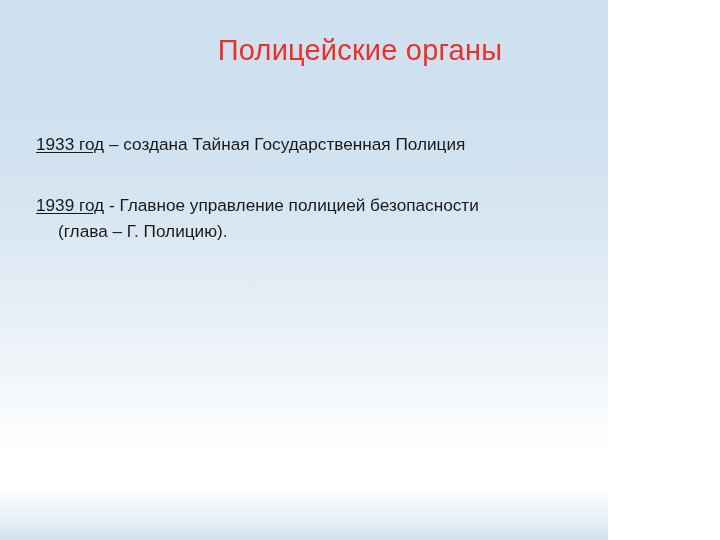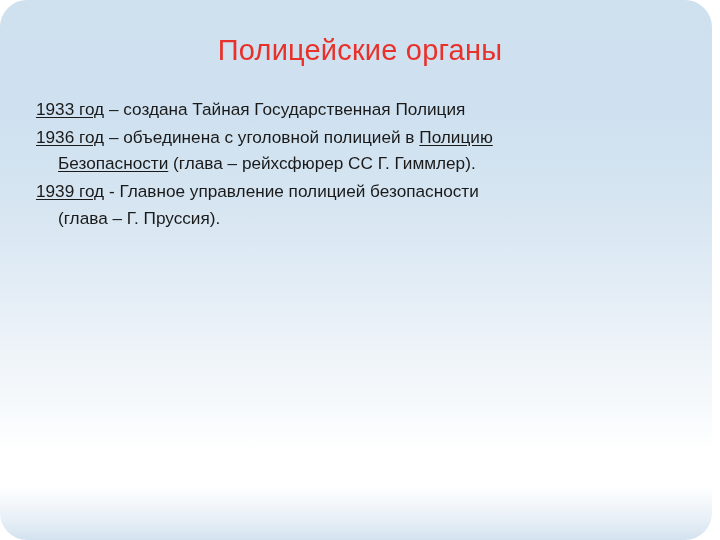--- a/index.html
+++ b/index.html
@@ -7,35 +7,34 @@
     padding: 0;
   }
   body {
     width: 720px;
     height: 540px;
     overflow: hidden;
     font-family: "Liberation Sans", sans-serif;
   }
   .slide {
     position: relative;
-    width: 712px;
+    width: 608px;
     height: 540px;
     box-sizing: border-box;
     background: linear-gradient(to bottom,
         #cfe0ef 0%,
         #cfe1f0 22%,
         #d6e5f1 38%,
         #e2ecf5 52%,
         #eff4f9 66%,
         #f7fafc 76%,
         #ffffff 84%,
         #ffffff 90%,
         #e9f0f7 96%,
         #d3e2ef 100%);
-    border-radius: 27px;
   }
   .title {
     position: absolute;
     top: 34px;
     left: 0;
     width: 720px;
     text-align: center;
     color: #e8312a;
     font-size: 29px;
     font-family: "Liberation Sans", sans-serif;
@@ -58,47 +57,40 @@
   .u {
     text-decoration: underline;
     text-underline-offset: 1.5px;
   }
   .indent-line {
     display: block;
     padding-left: 22px;
   }
   .first-line {
     display: block;
+    margin-top: 35px;
   }
 </style>
 </head>
 <body>
 
 <div class="slide">
 
   <div class="title">Полицейские органы</div>
 
   <div class="body-block">
 
     <p class="para">
       <span class="first-line">
         <span class="u">1933 год</span><span> – создана Тайная Государственная Полиция</span>
       </span>
     </p>
 
-    <p class="para">
-      <span class="first-line">
-        <span class="u">1936 год</span><span> – объединена с уголовной полицией в </span><span class="u">Полицию</span>
-      </span>
-      <span class="indent-line">
-        <span class="u">Безопасности</span><span> (глава – рейхсфюрер СС Г. Гиммлер).</span>
-      </span>
-    </p>
 
     <p class="para">
       <span class="first-line">
         <span class="u">1939 год</span><span> - Главное управление полицией безопасности</span>
       </span>
-      <span class="indent-line">(глава – Г. Пруссия).</span>
+      <span class="indent-line">(глава – Г. Полицию).</span>
     </p>
 
   </div>
 </div>
 
 </body></html>

